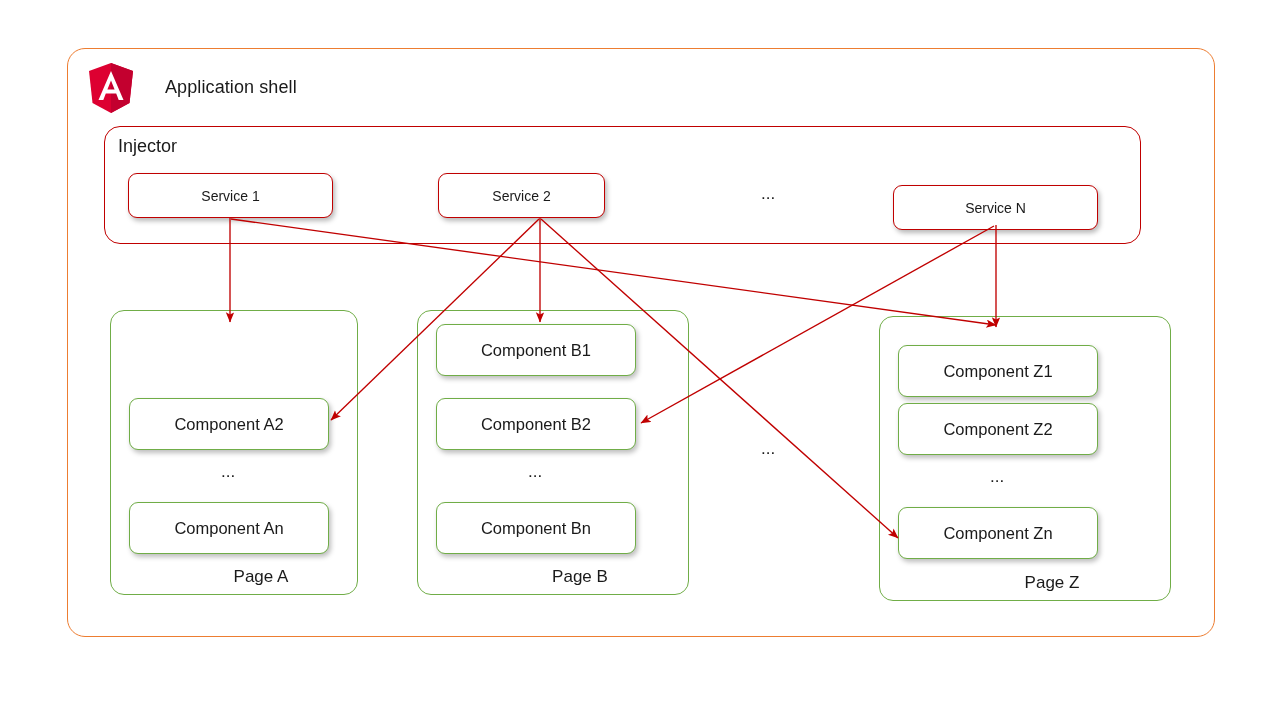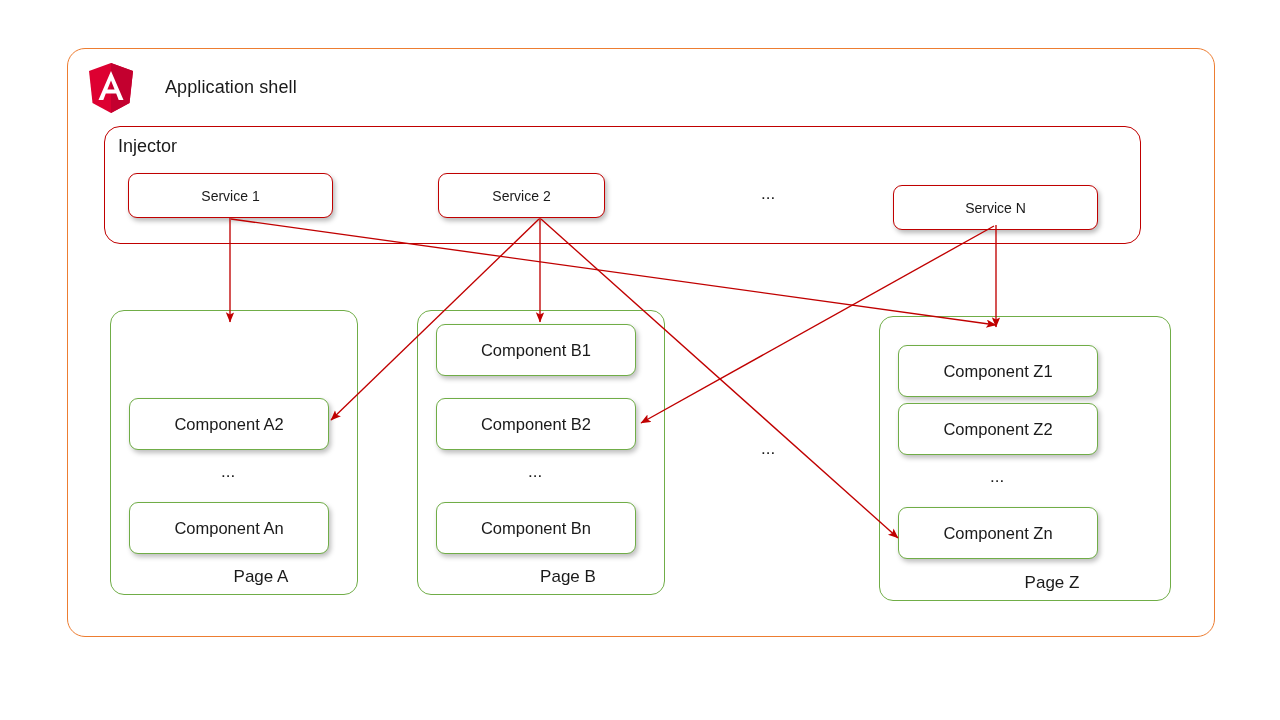--- a/index.html
+++ b/index.html
@@ -105,21 +105,21 @@
   
   .page-group {
     position: absolute;
     border: 1.3px solid #70AD47;
     border-radius: 14px;
     box-sizing: border-box;
     background: transparent;
     padding-left: 27px;
   }
   .pg-a { left: 110px; top: 310px; width: 248px; height: 285px; }
-  .pg-b { left: 417px; top: 310px; width: 248px; height: 285px; }
+  .pg-b { left: 417px; top: 310px; width: 272px; height: 285px; }
   .pg-z { left: 879px; top: 316px; width: 292px; height: 285px; }
 
   .page-label {
     position: absolute;
     width: 100%;
     bottom: 7px;
     text-align: center;
     font-size: 17px;
     white-space: nowrap;
   }

